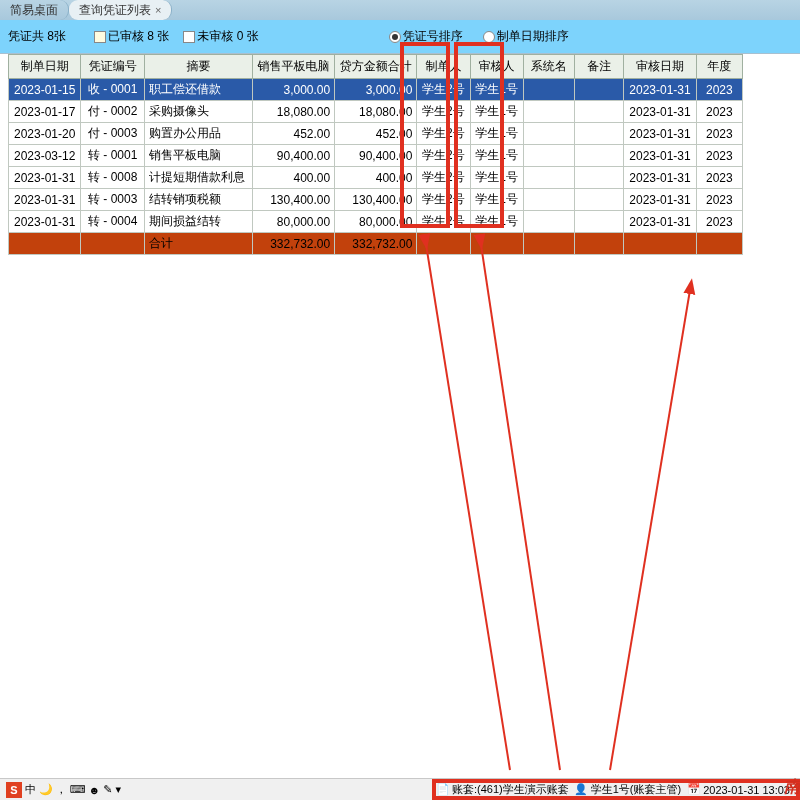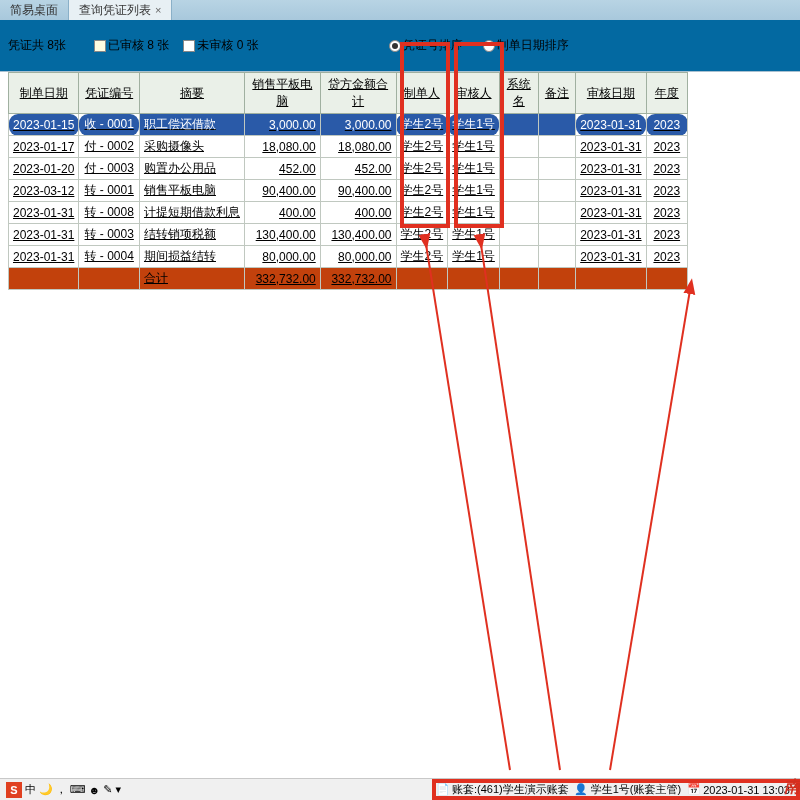--- a/index.html
+++ b/index.html
@@ -1,32 +1,32 @@
 <!DOCTYPE html>
 <html><head>
 <meta charset="utf-8">
 <style>
   * { box-sizing: border-box; margin: 0; padding: 0; }
   body { font-family: "Microsoft YaHei", SimSun, sans-serif; font-size: 12px; background: #fff; width: 800px; height: 800px; position: relative; overflow: hidden; }
   .titlebar { background: linear-gradient(#b8d4e4,#a8c8dc); height: 20px; display: flex; }
-  .tab { padding: 2px 10px; font-size: 12px; border-right: 1px solid #8ab0c8; display: flex; align-items: center; gap: 4px; color: #333; }
+  .tab { padding: 2px 10px; font-size: 12px; border-right: 1px solid #8ab0c8; display: flex; align-items: center; gap: 4px; color: #333; border-radius: 9px; }
   .tab.active { background: #e8f0f4; }
   .close { font-size: 11px; color: #666; cursor: pointer; }
-  .topbar { background: #0369a1; border-bottom: 1px solid #a8c0d0; padding: 17px 8px; display: flex; align-items: center; gap: 10px; font-size: 12px; }
+  .topbar { background: #7dd3fc; border-bottom: 1px solid #a8c0d0; padding: 8px 8px; display: flex; align-items: center; gap: 10px; font-size: 12px; }
   .cb { width: 12px; height: 12px; border: 1px solid #888; background: #fff; display: inline-block; vertical-align: middle; margin-right: 2px; }
   .rb { width: 12px; height: 12px; border: 1px solid #888; border-radius: 50%; background: #fff; display: inline-block; vertical-align: middle; margin-right: 2px; position: relative; }
   .rb.on::after { content:""; position:absolute; top:2px; left:2px; width:6px; height:6px; background:#333; border-radius:50%; }
   .bg-y { background:#fffce0; padding:1px 3px; }
-  table { border-collapse: collapse; width: 680px; margin-left: 8px; text-decoration: underline; }
+  table { border-collapse: collapse; width: 735px; margin-left: 8px; }
   th { background:#eaf0e8; border:1px solid #a0b0a0; padding:3px 4px; font-weight:normal; font-size:12px; text-align:center; height:20px; }
   td { border:1px solid #c0c8c0; padding:2px 4px; font-size:12px; height:18px; background:#fff; text-align:left; white-space:nowrap; }
   tr.sel td { background:#2a5aa8; color:#fff; }
   tr.sum td { background:#c2410c; }
   .num { text-align:right; }
-  .ctr { text-align:center;border-radius:9px; }
+  .ctr { text-align:center; }
   .highlight-col { position:absolute; border:4px solid #e03020; pointer-events:none; }
   .arrow { position:absolute; pointer-events:none; }
   .statusbar { position:absolute; bottom:0; left:0; right:0; height:22px; background:#f0f0f0; border-top:1px solid #c8c8c8; display:flex; align-items:center; font-size:11px; }
   .sb-left { display:flex; gap:3px; align-items:center; padding:0 6px; }
   .icon-sq { width:16px; height:16px; background:#e04020; color:#fff; font-weight:bold; text-align:center; line-height:16px; font-size:11px; }
   .sb-right { margin-left:auto; display:flex; align-items:center; gap:6px; padding-right:6px; border:4px solid #e03020; height:100%; }
   .sb-item { display:flex; align-items:center; gap:2px; font-size:11px; }
   .si { width:14px; height:14px; display:inline-block; }
   .watermark { position:absolute; right:0; bottom:2px; font-style:italic; color:#d03020; font-weight:bold; font-size:16px; }
 </style>

